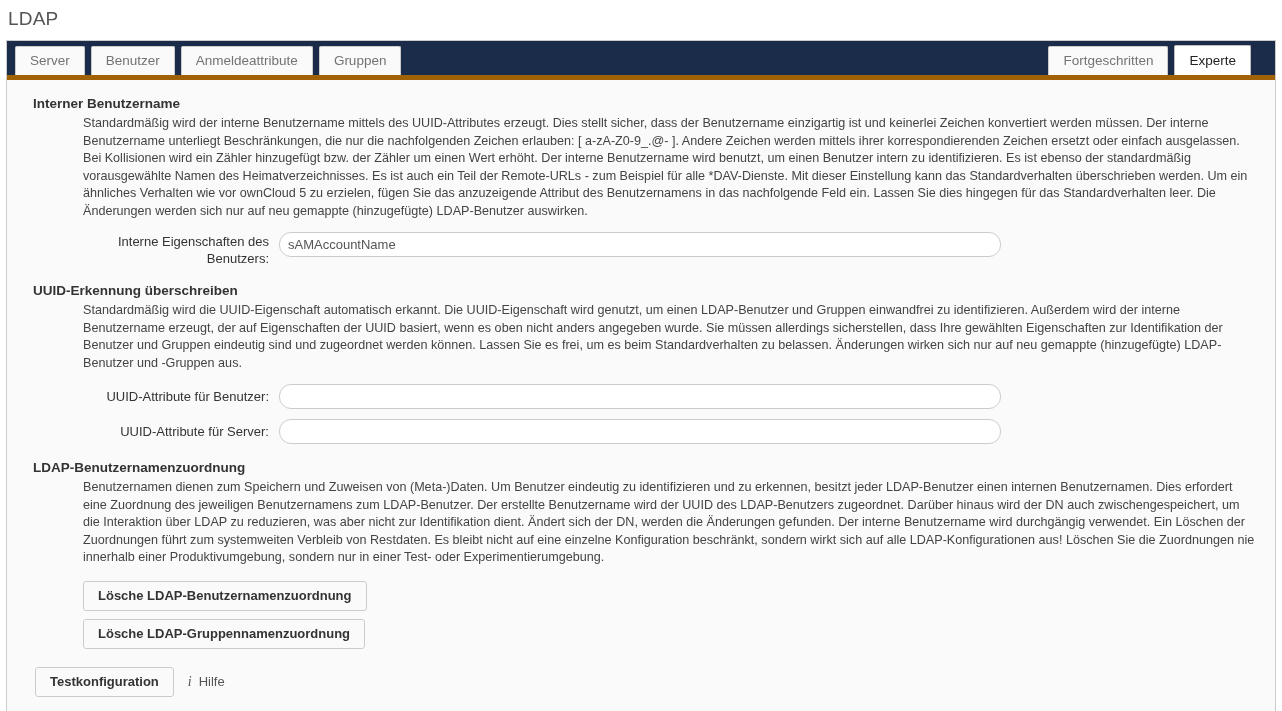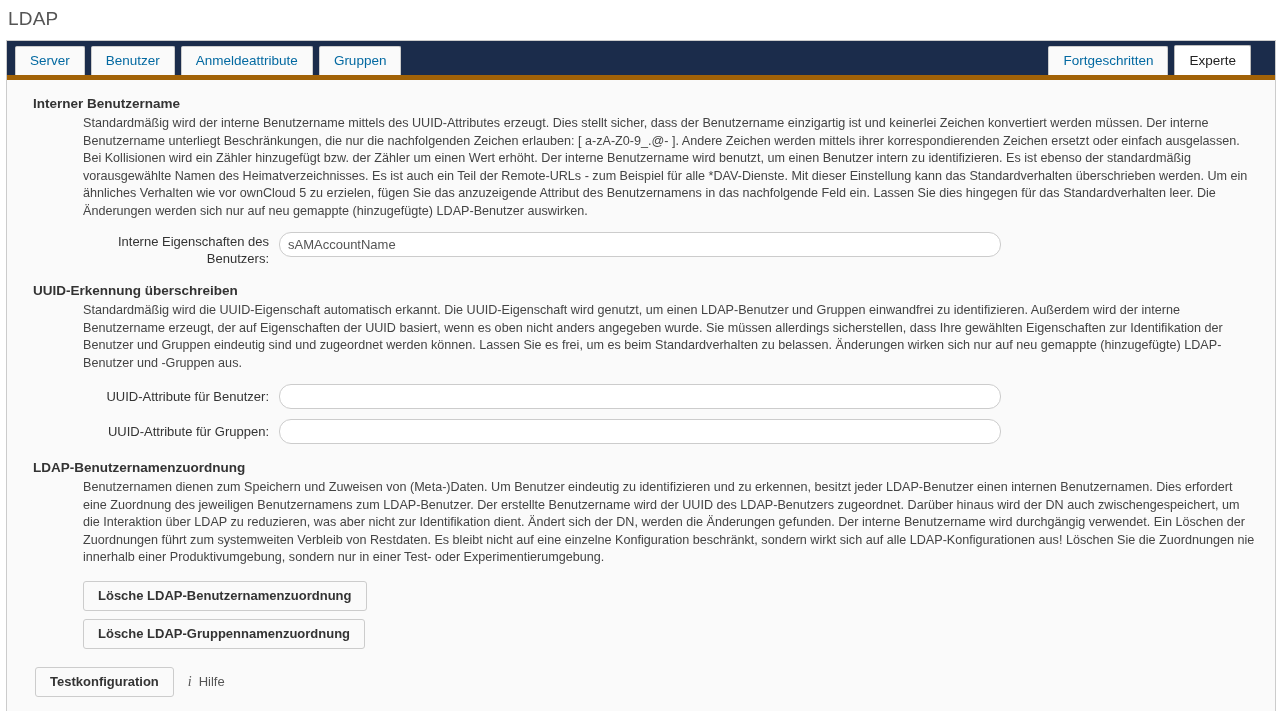--- a/index.html
+++ b/index.html
@@ -38,21 +38,21 @@
   }
   .tab {
     background: #fafafa;
     border: 1px solid #cccccc;
     border-bottom: none;
     margin-left: 6px;
     padding: 0 14px;
     height: 28px;
     line-height: 28px;
     font-size: 13.5px;
-    color: #0369a1;
+    color: #737373;
     cursor: pointer;
     border-radius: 2px 2px 0 0;
     white-space: nowrap;
   }
   .tab.first { margin-left: 8px; }
   .tab.active {
     background: #ffffff;
     color: #222222;
     font-weight: normal;
     height: 29px;
@@ -178,21 +178,21 @@
 
     <div class="section-title" style="margin-top:16px;">UUID-Erkennung überschreiben</div>
     <div class="section-desc">Standardmäßig wird die UUID-Eigenschaft automatisch erkannt. Die UUID-Eigenschaft wird genutzt, um einen LDAP-Benutzer und Gruppen einwandfrei zu identifizieren. Außerdem wird der interne Benutzername erzeugt, der auf Eigenschaften der UUID basiert, wenn es oben nicht anders angegeben wurde. Sie müssen allerdings sicherstellen, dass Ihre gewählten Eigenschaften zur Identifikation der Benutzer und Gruppen eindeutig sind und zugeordnet werden können. Lassen Sie es frei, um es beim Standardverhalten zu belassen. Änderungen wirken sich nur auf neu gemappte (hinzugefügte) LDAP-Benutzer und -Gruppen aus.</div>
 
     <div class="field-row">
       <div class="field-label">UUID-Attribute für Benutzer:</div>
       <input class="text-input" type="text" value="" style="">
     </div>
 
     <div class="field-row" style="margin-top:10px;">
-      <div class="field-label">UUID-Attribute für Gruppen:</div>
+      <div class="field-label">UUID-Attribute für Server:</div>
       <input class="text-input" type="text" value="" style="">
     </div>
 
     <div class="section-title" style="margin-top:16px;">LDAP-Benutzernamenzuordnung</div>
     <div class="section-desc">Benutzernamen dienen zum Speichern und Zuweisen von (Meta-)Daten. Um Benutzer eindeutig zu identifizieren und zu erkennen, besitzt jeder LDAP-Benutzer einen internen Benutzernamen. Dies erfordert eine Zuordnung des jeweiligen Benutzernamens zum LDAP-Benutzer. Der erstellte Benutzername wird der UUID des LDAP-Benutzers zugeordnet. Darüber hinaus wird der DN auch zwischengespeichert, um die Interaktion über LDAP zu reduzieren, was aber nicht zur Identifikation dient. Ändert sich der DN, werden die Änderungen gefunden. Der interne Benutzername wird durchgängig verwendet. Ein Löschen der Zuordnungen führt zum systemweiten Verbleib von Restdaten. Es bleibt nicht auf eine einzelne Konfiguration beschränkt, sondern wirkt sich auf alle LDAP-Konfigurationen aus! Löschen Sie die Zuordnungen nie innerhalb einer Produktivumgebung, sondern nur in einer Test- oder Experimentierumgebung.</div>
 
     <div class="btn-row">
       <button class="btn">Lösche LDAP-Benutzernamenzuordnung</button>
     </div>
     <div class="btn-row tight">

